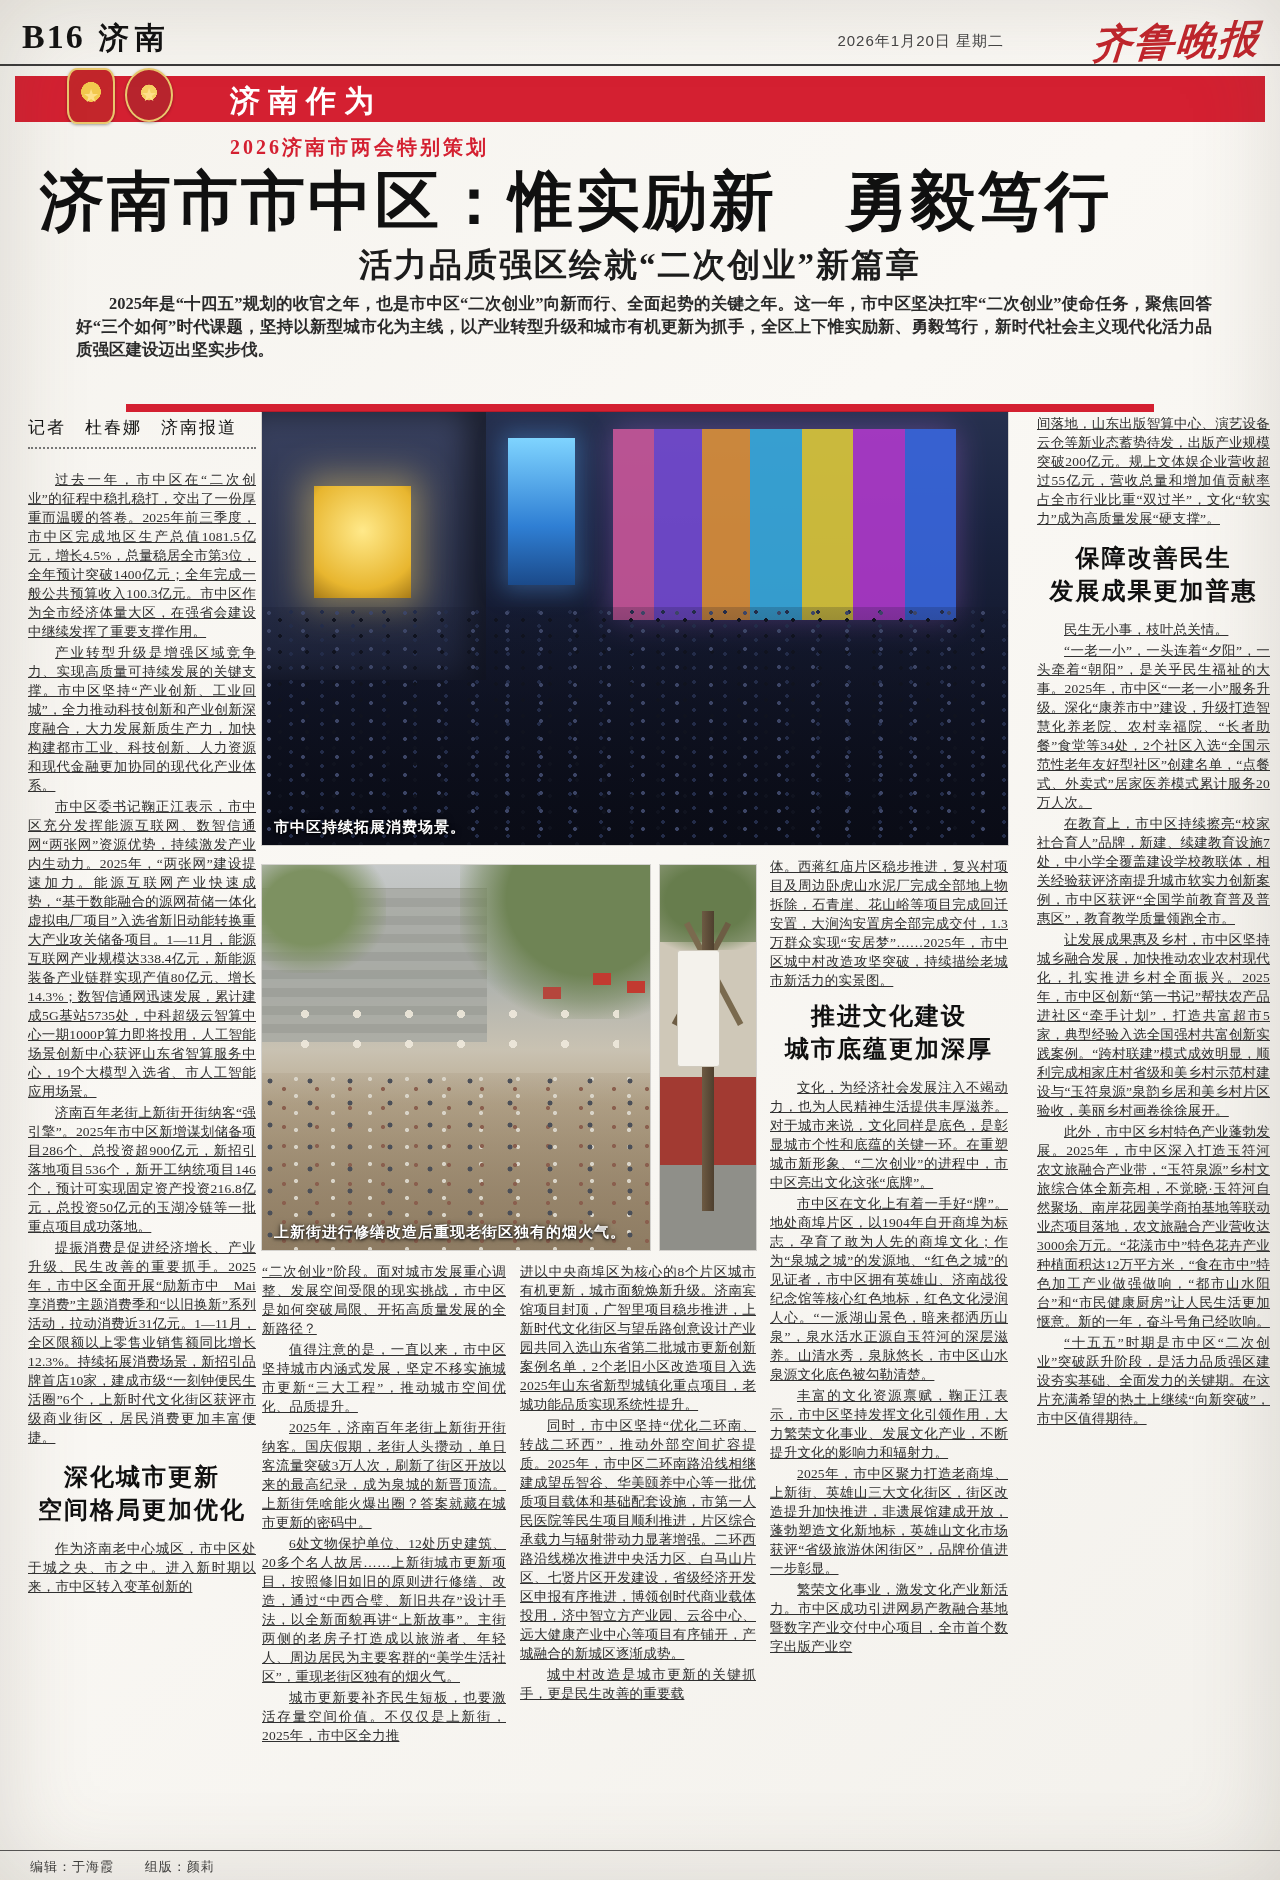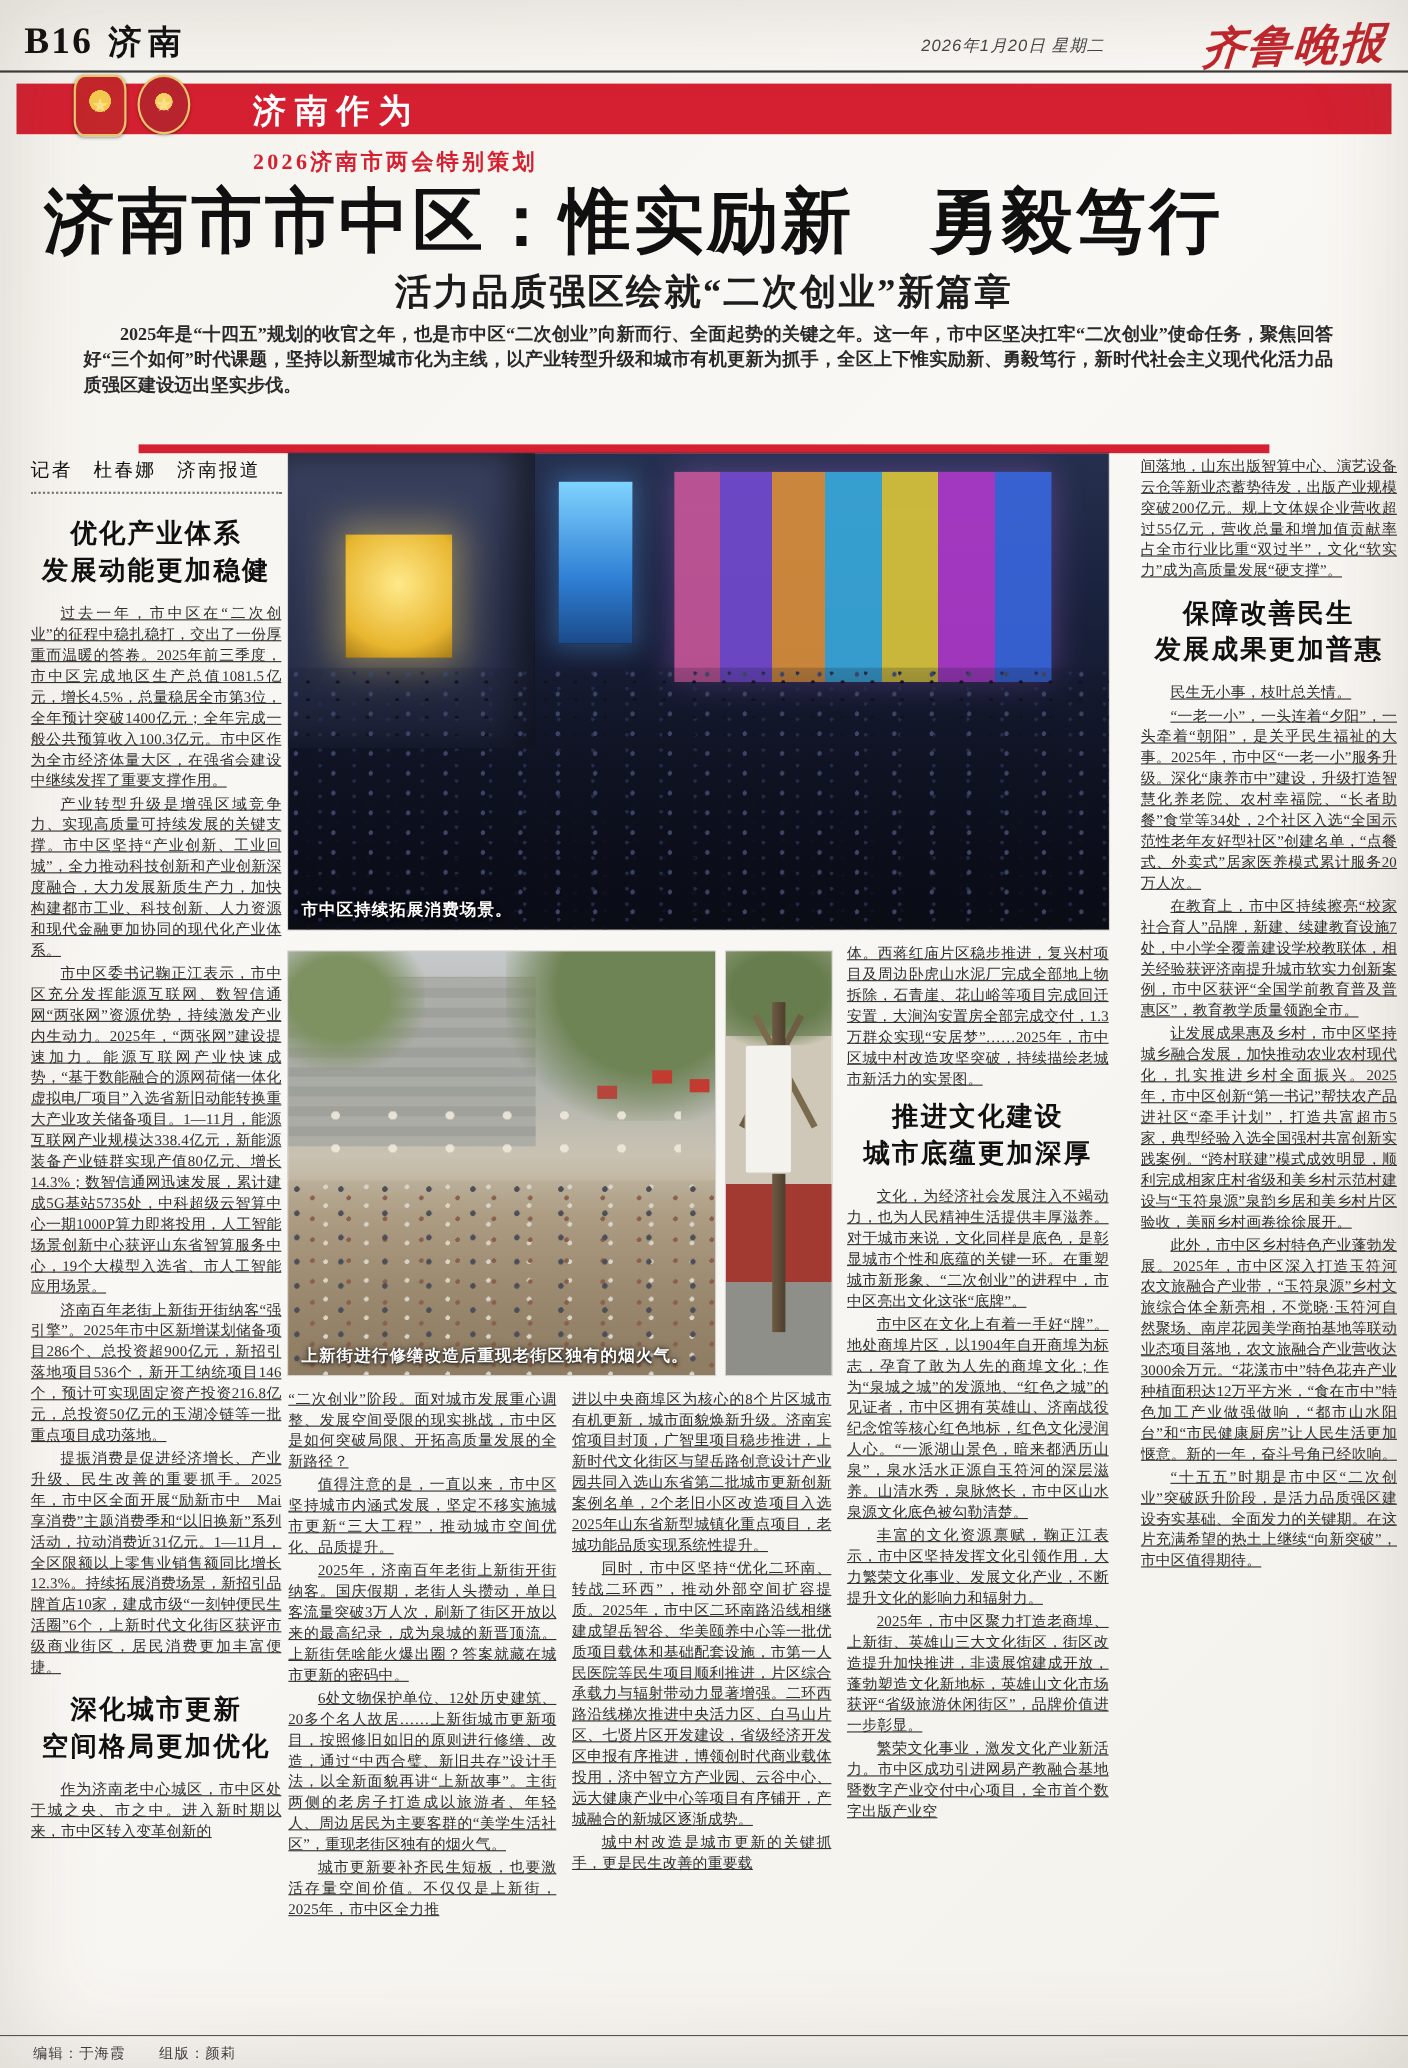--- a/index.html
+++ b/index.html
@@ -6,21 +6,21 @@
   .page{position:relative;width:1280px;height:1880px;margin:0 auto;overflow:hidden;
         background:linear-gradient(135deg,#f5f3ee 0%,#faf8f4 40%,#f3f1ec 100%);
         font-family:"Liberation Serif","DejaVu Serif",serif;color:#262626;}
   .page::after{content:"";position:absolute;inset:0;pointer-events:none;
         box-shadow:inset 0 0 90px rgba(90,80,60,.18);}
   
   .topbar{position:absolute;left:18px;top:18px;width:1244px;height:44px;}
   .edition{position:absolute;left:4px;top:0;font-weight:bold;font-size:34px;letter-spacing:2px;color:#111;}
   .edition .sec{font-size:30px;margin-left:14px;letter-spacing:6px;}
   .dateline{position:absolute;right:258px;top:14px;font-family:"Liberation Sans","DejaVu Sans",sans-serif;
-        font-size:15px;color:#444;letter-spacing:1px;font-style:italic;}
+        font-size:15px;color:#444;letter-spacing:1px;}
   .masthead{position:absolute;right:2px;top:-4px;font-size:40px;font-weight:900;color:#c2252c;
         transform:skewX(-6deg) rotate(-2deg);letter-spacing:2px;font-style:italic;}
   .toprule{position:absolute;left:0;top:64px;width:1280px;height:2px;background:#3a3a3a;}
   
   .banner{position:absolute;left:15px;top:76px;width:1250px;height:46px;background:#d42031;}
   .emblems{position:absolute;left:52px;top:-8px;display:flex;gap:10px;}
   .emblem{width:44px;height:52px;border-radius:10px/14px;background:radial-gradient(circle at 50% 42%,#f3c94f 0 26%,#c3262b 27% 100%);
         border:2px solid #e9c86d;display:flex;align-items:center;justify-content:center;
         color:#ffe08a;font-size:18px;box-shadow:0 1px 3px rgba(0,0,0,.35);}
   .emblem.round{border-radius:50%;height:50px;background:radial-gradient(circle at 50% 45%,#f6d064 0 22%,#b7242d 23% 78%,#8f1b22 79% 100%);}
@@ -164,24 +164,20 @@
 
   <div class="photo" id="photo3">
     <div class="p3-foliage"></div>
     <div class="p3-stake1"></div>
     <div class="p3-stake2"></div>
     <div class="p3-trunk"></div>
     <div class="p3-sign"></div>
   </div>
 
   <div class="col" id="col1">
-      <div class="col-heading">
-        <div>优化产业体系</div>
-        <div>发展动能更加稳健</div>
-      </div>
       <p class="">过去一年，市中区在“二次创业”的征程中稳扎稳打，交出了一份厚重而温暖的答卷。2025年前三季度，市中区完成地区生产总值1081.5亿元，增长4.5%，总量稳居全市第3位，全年预计突破1400亿元；全年完成一般公共预算收入100.3亿元。市中区作为全市经济体量大区，在强省会建设中继续发挥了重要支撑作用。</p>
       <p class="">产业转型升级是增强区域竞争力、实现高质量可持续发展的关键支撑。市中区坚持“产业创新、工业回城”，全力推动科技创新和产业创新深度融合，大力发展新质生产力，加快构建都市工业、科技创新、人力资源和现代金融更加协同的现代化产业体系。</p>
       <p class="">市中区委书记鞠正江表示，市中区充分发挥能源互联网、数智信通网“两张网”资源优势，持续激发产业内生动力。2025年，“两张网”建设提速加力。能源互联网产业快速成势，“基于数能融合的源网荷储一体化虚拟电厂项目”入选省新旧动能转换重大产业攻关储备项目。1—11月，能源互联网产业规模达338.4亿元，新能源装备产业链群实现产值80亿元、增长14.3%；数智信通网迅速发展，累计建成5G基站5735处，中科超级云智算中心一期1000P算力即将投用，人工智能场景创新中心获评山东省智算服务中心，19个大模型入选省、市人工智能应用场景。</p>
       <p class="">济南百年老街上新街开街纳客“强引擎”。2025年市中区新增谋划储备项目286个、总投资超900亿元，新招引落地项目536个，新开工纳统项目146个，预计可实现固定资产投资216.8亿元，总投资50亿元的玉湖冷链等一批重点项目成功落地。</p>
       <p class="">提振消费是促进经济增长、产业升级、民生改善的重要抓手。2025年，市中区全面开展“励新市中　Mai享消费”主题消费季和“以旧换新”系列活动，拉动消费近31亿元。1—11月，全区限额以上零售业销售额同比增长12.3%。持续拓展消费场景，新招引品牌首店10家，建成市级“一刻钟便民生活圈”6个，上新时代文化街区获评市级商业街区，居民消费更加丰富便捷。</p>
       <div class="col-heading">
         <div>深化城市更新</div>
         <div>空间格局更加优化</div>
       </div>
       <p class="">作为济南老中心城区，市中区处于城之央、市之中。进入新时期以来，市中区转入变革创新的</p>

